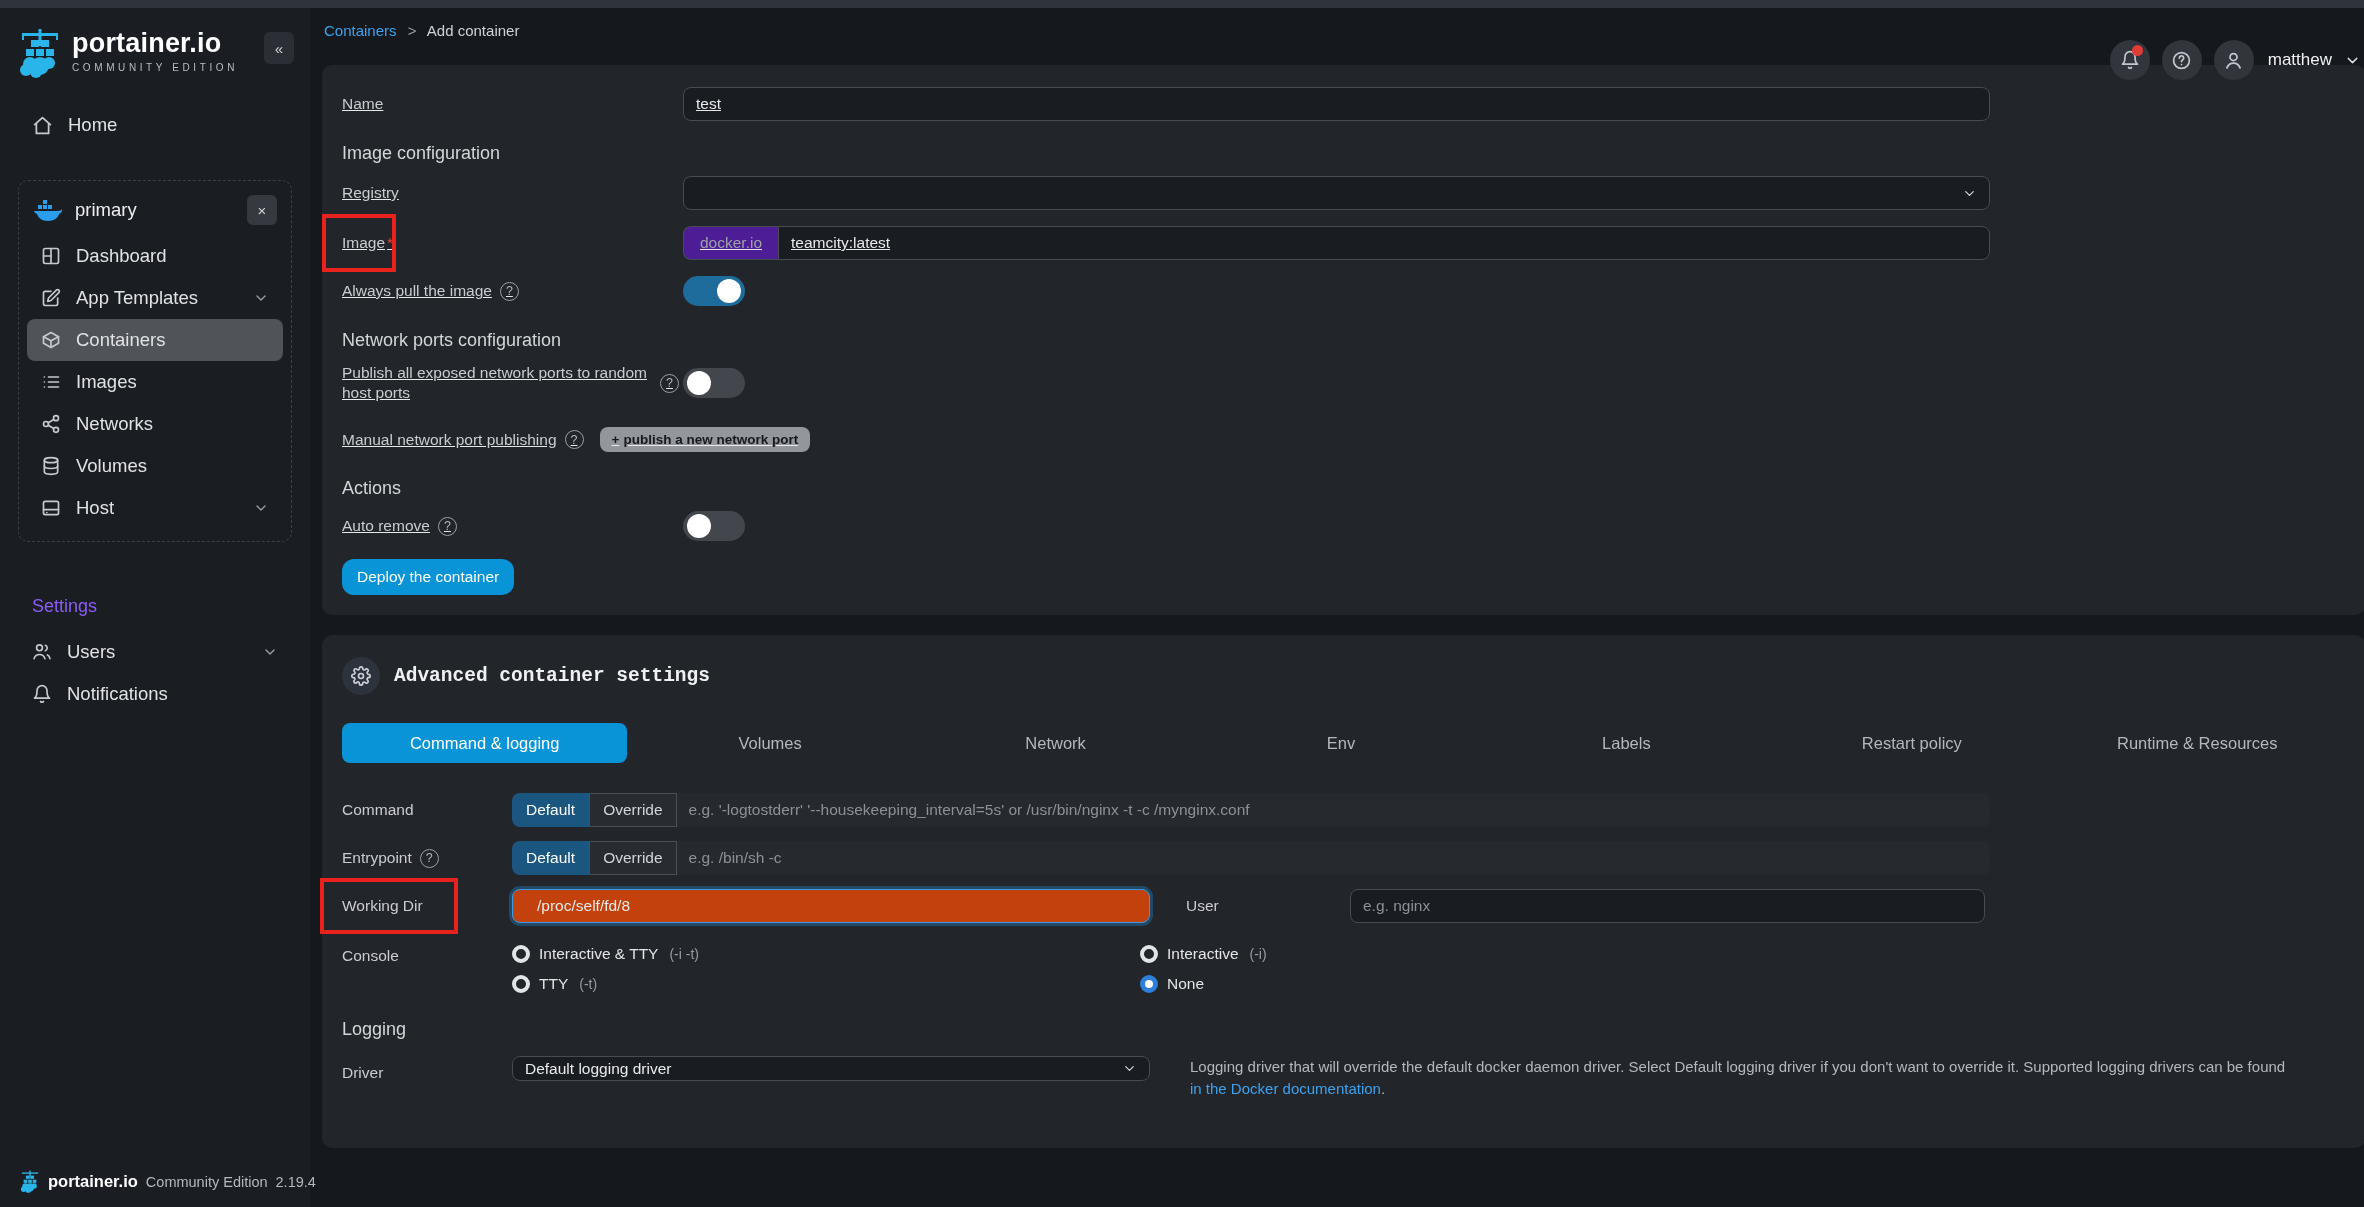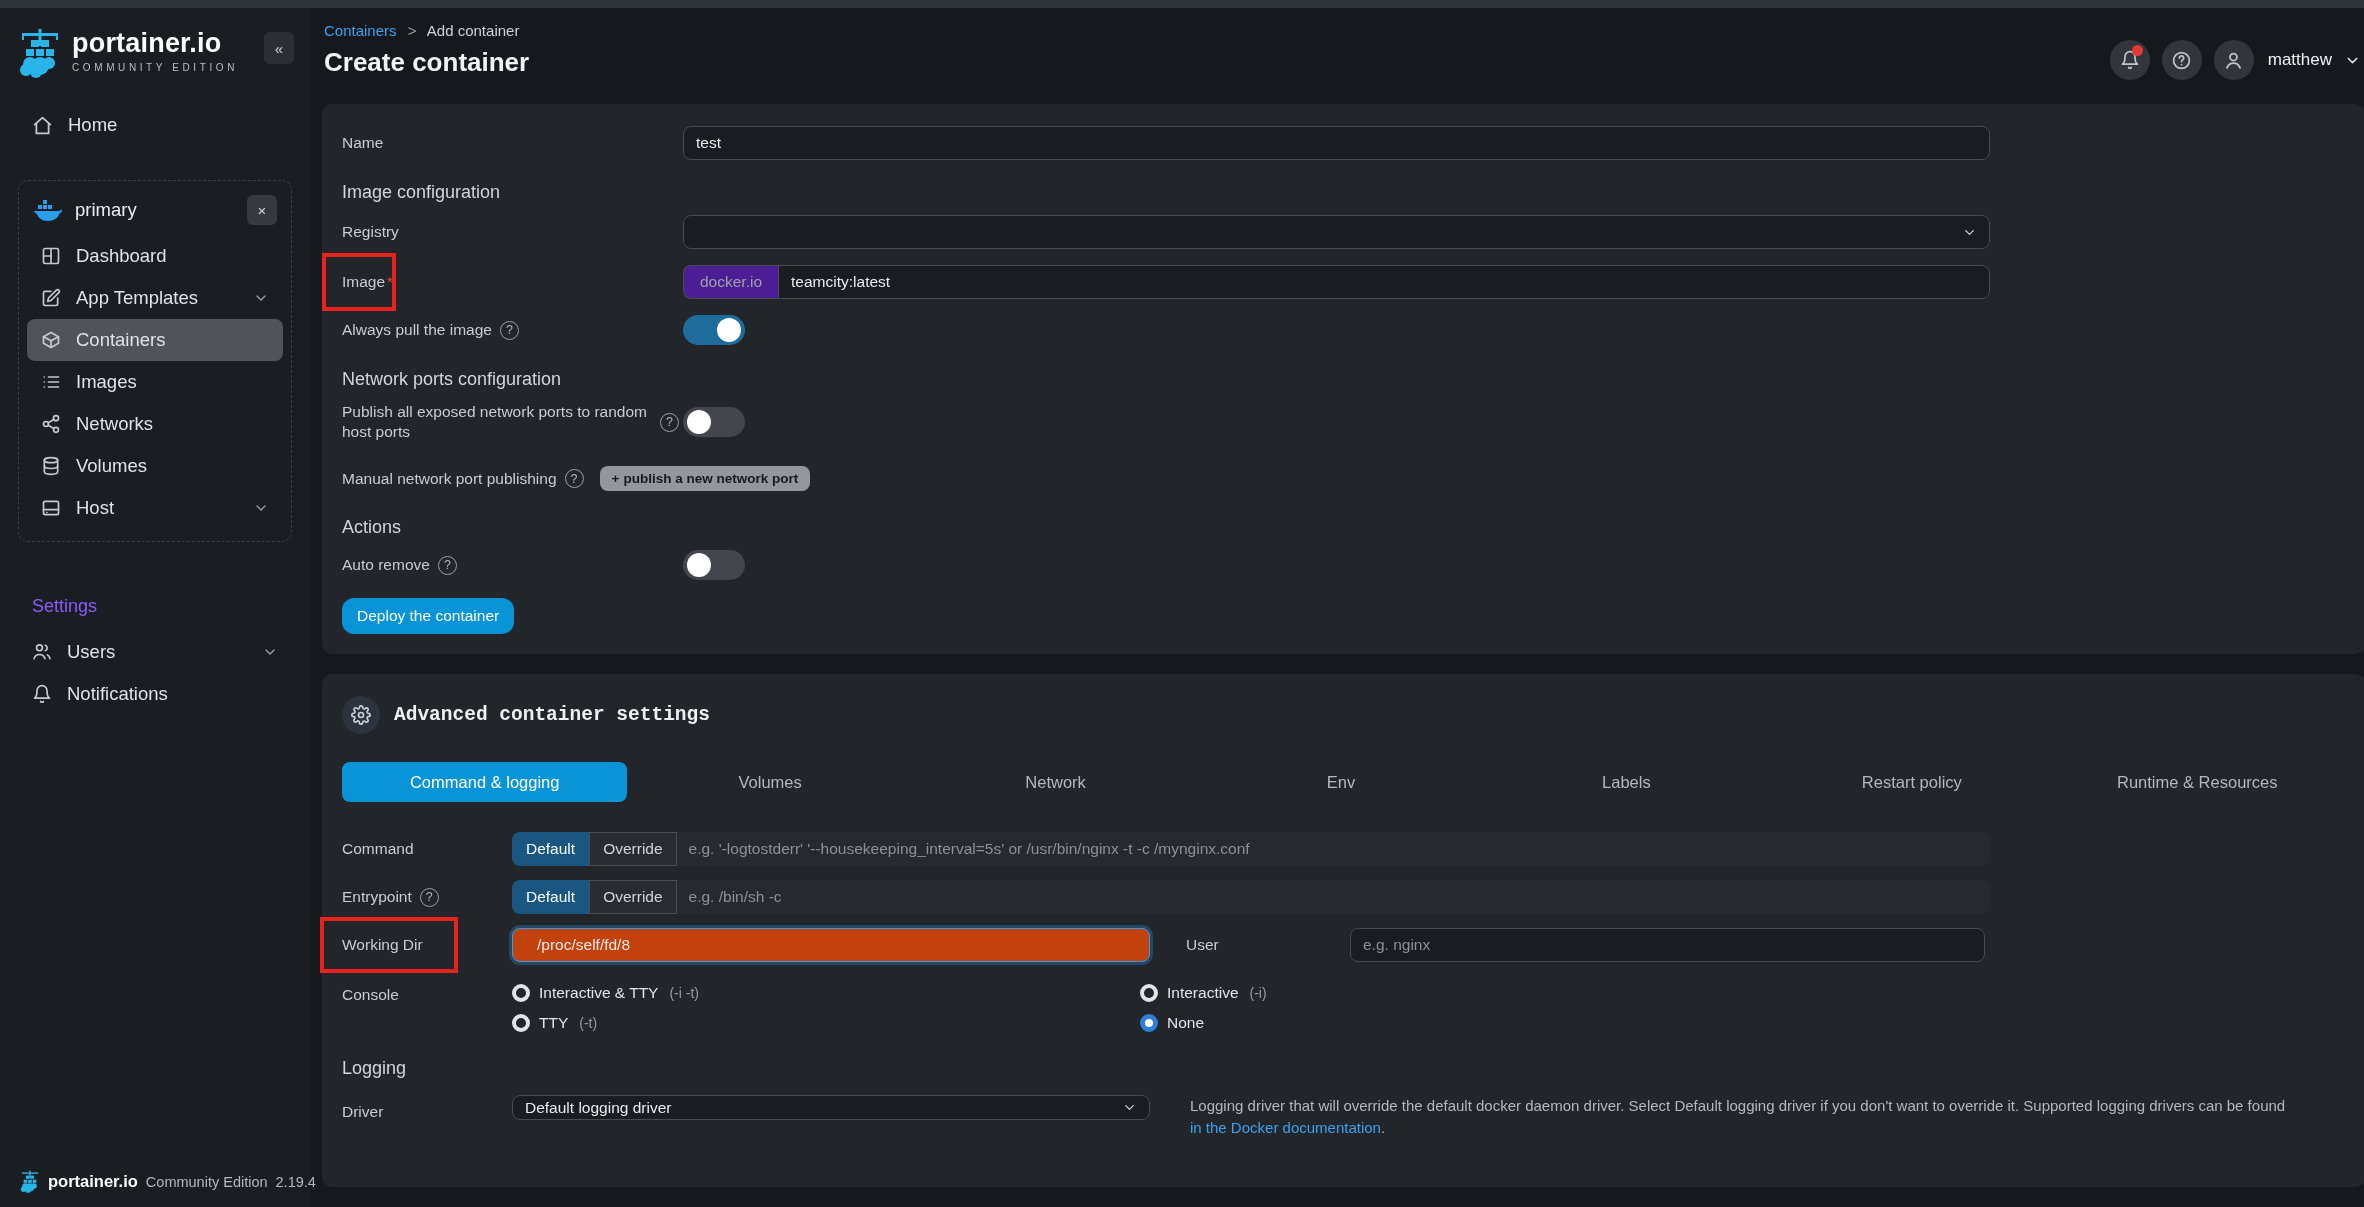--- a/index.html
+++ b/index.html
@@ -49,21 +49,21 @@
     display:flex; align-items:center; justify-content:center; position:relative; cursor:pointer; }
   .badge-dot { position:absolute; top:5px; right:7px; width:11px; height:11px; border-radius:50%; background:#e03b34; }
   .username { font-size:17px; color:#eef0f2; margin-left:2px; }
   .user-chev { color:#d7dade; cursor:pointer; }
 
   
   .widget { margin:0 24px 0 12px; background:#222529; border-radius:10px; }
   .widget1 { margin-top:26px; padding:22px 20px 20px; }
   .widget2 { margin-top:20px; padding:22px 20px 48px; }
 
-  .form-row { display:flex; align-items:center; position:relative; }
+  .form-row { display:flex; align-items:center; position:relative;text-decoration:underline; }
   .label-col { flex:0 0 341px; font-size:15.5px; color:#c9ccd0; display:flex; align-items:center; gap:8px; }
   .control-col { flex:0 0 1307px; display:flex; align-items:center; }
   .section-title { font-size:18px; color:#d3d6d9; }
   .req { color:#e0463f; margin-left:2px; }
 
   .text-input, .select-box { width:100%; height:34px; background:#191c20; border:1px solid #474b52; border-radius:8px;
     padding:0 12px; font-size:15.5px; color:#e8eaec; font-family:inherit; }
   .text-input::placeholder { color:#8d9197; }
   .select-box { display:flex; align-items:center; justify-content:space-between; cursor:pointer; }
   .select-box .caret { color:#cfd3d8; }
@@ -331,21 +331,20 @@
   </aside>
 
   <main class="main">
 
     <div class="page-header">
       <div class="breadcrumb">
         <span class="bc-link">Containers</span>
         <span class="bc-sep">&gt;</span>
         <span class="bc-current">Add container</span>
       </div>
-      <div class="page-title">Create container</div>
     </div>
 
     <div class="user-controls">
       <span class="circle-btn">
         <svg width="20" height="20" viewBox="0 0 24 24" class="stroke-ic">
             <path d="M18 8a6 6 0 0 0-12 0c0 7-3 9-3 9h18s-3-2-3-9"></path>
             <path d="M13.7 21a2 2 0 0 1-3.4 0"></path>
           </svg>
         <span class="badge-dot"></span>
       </span>

